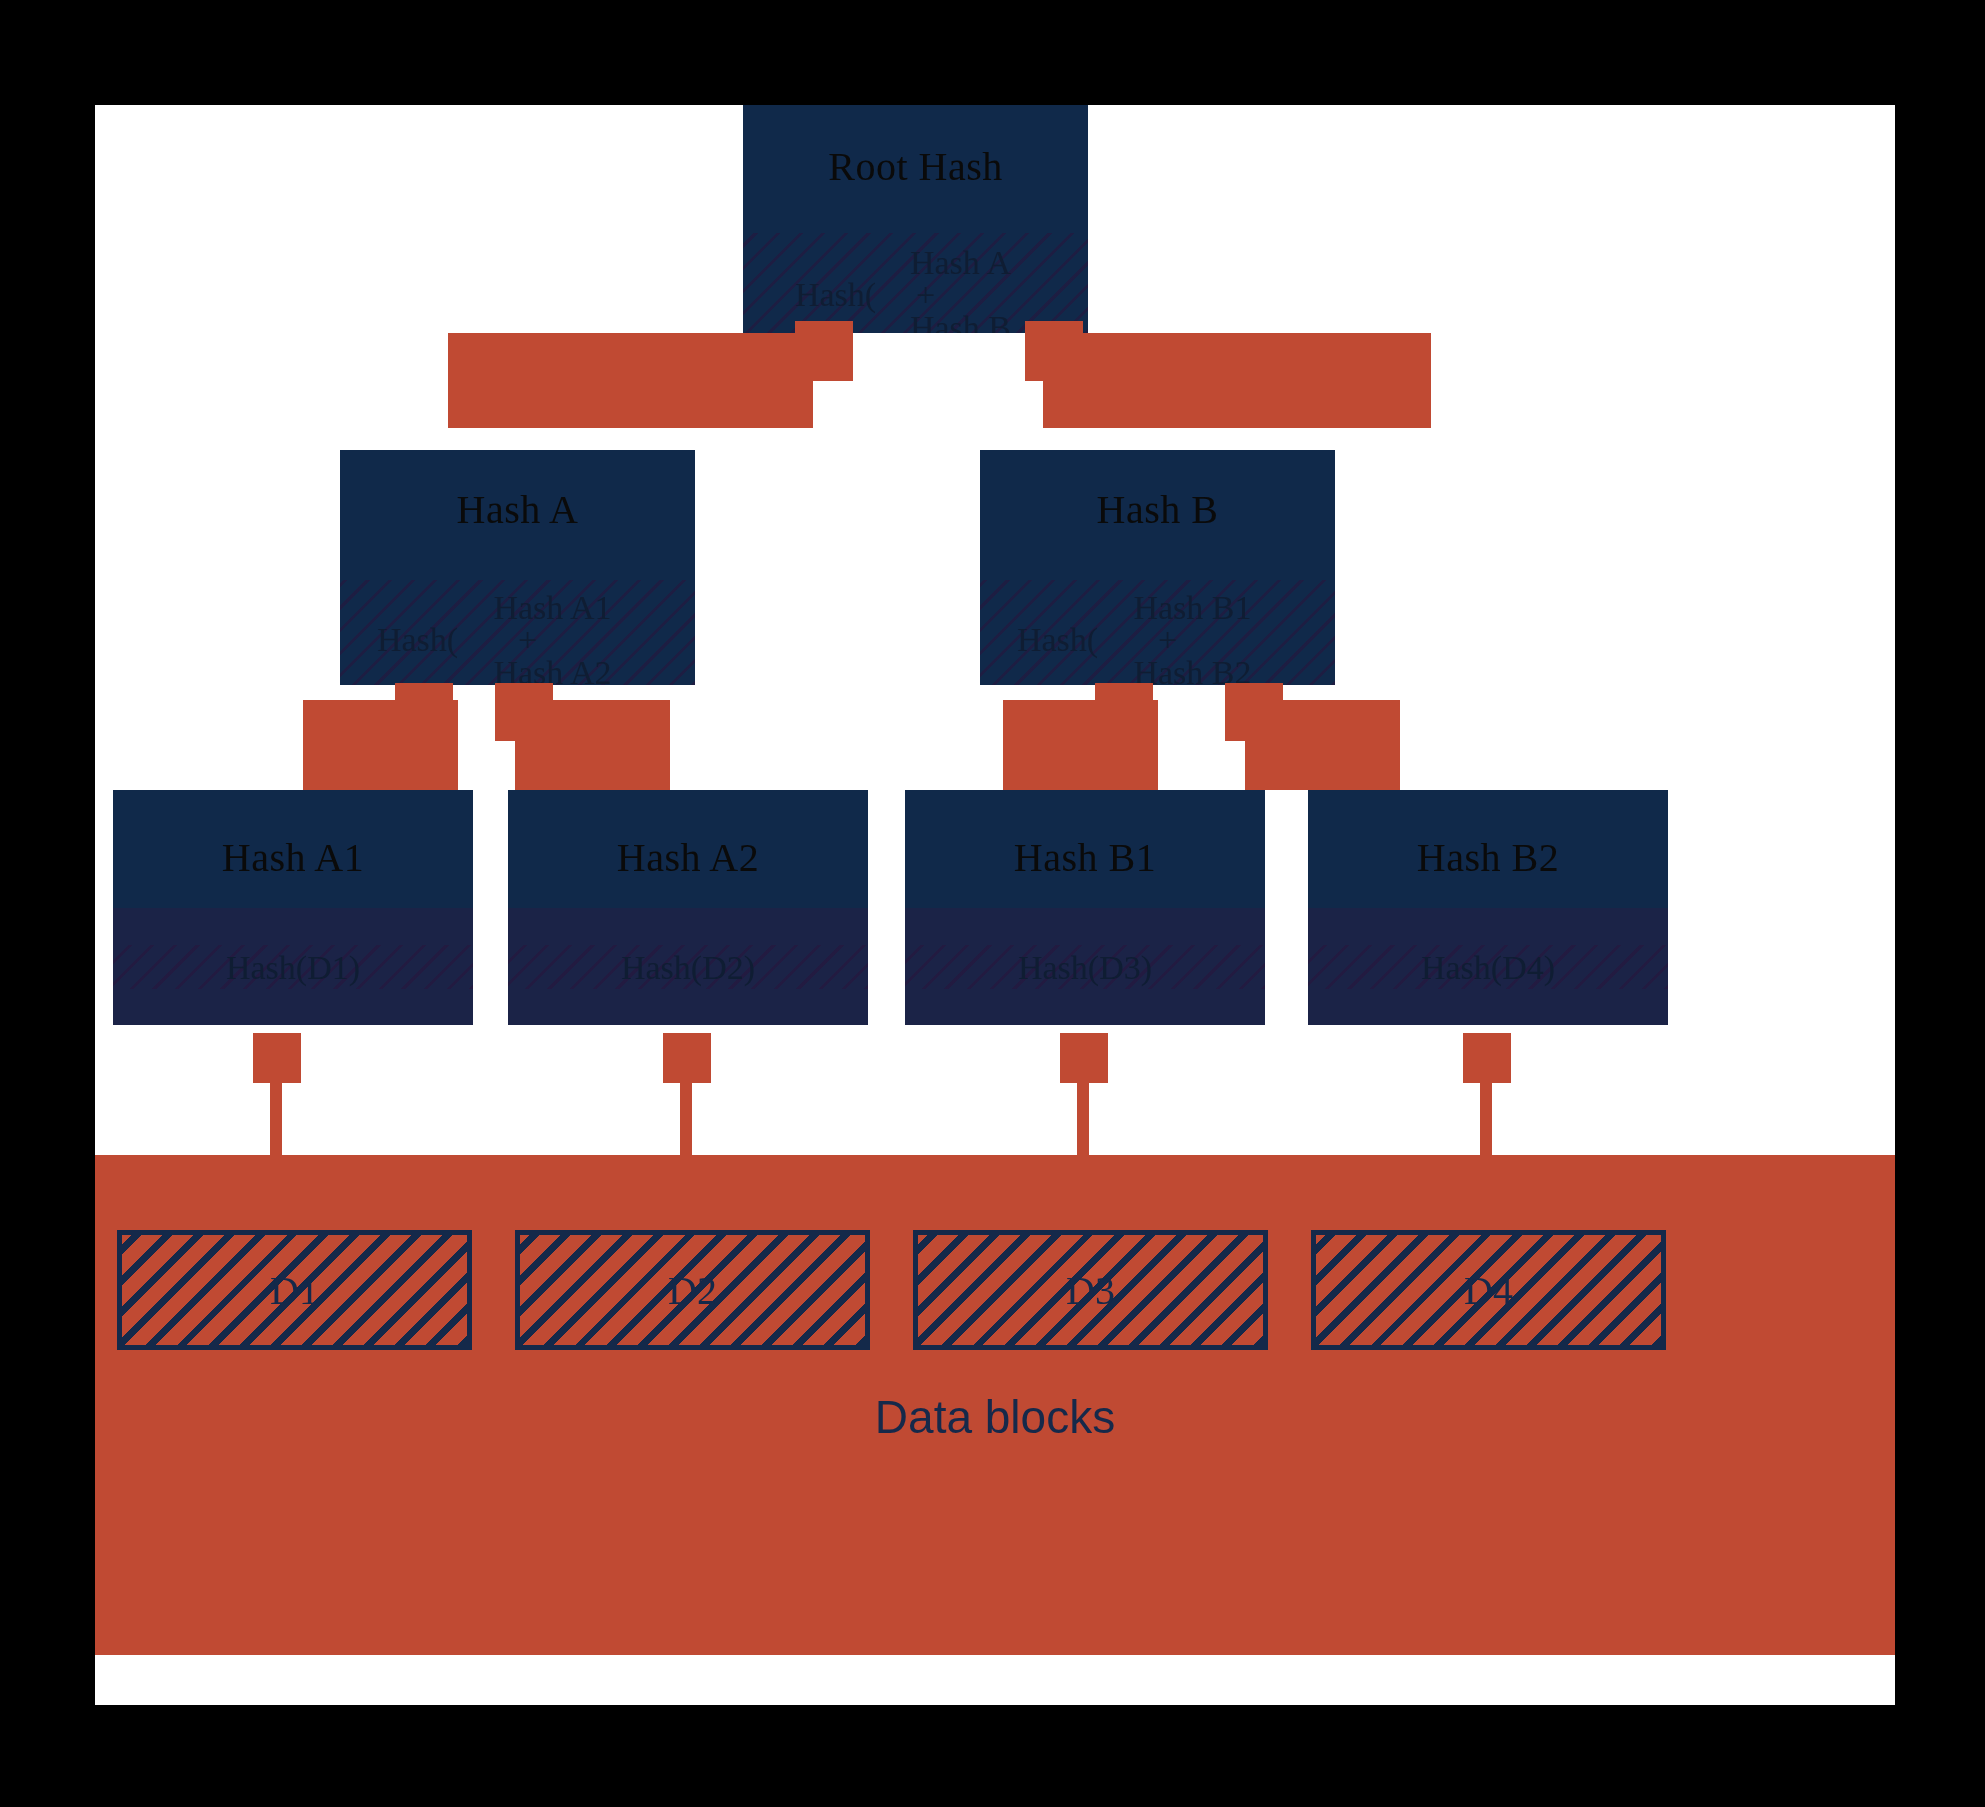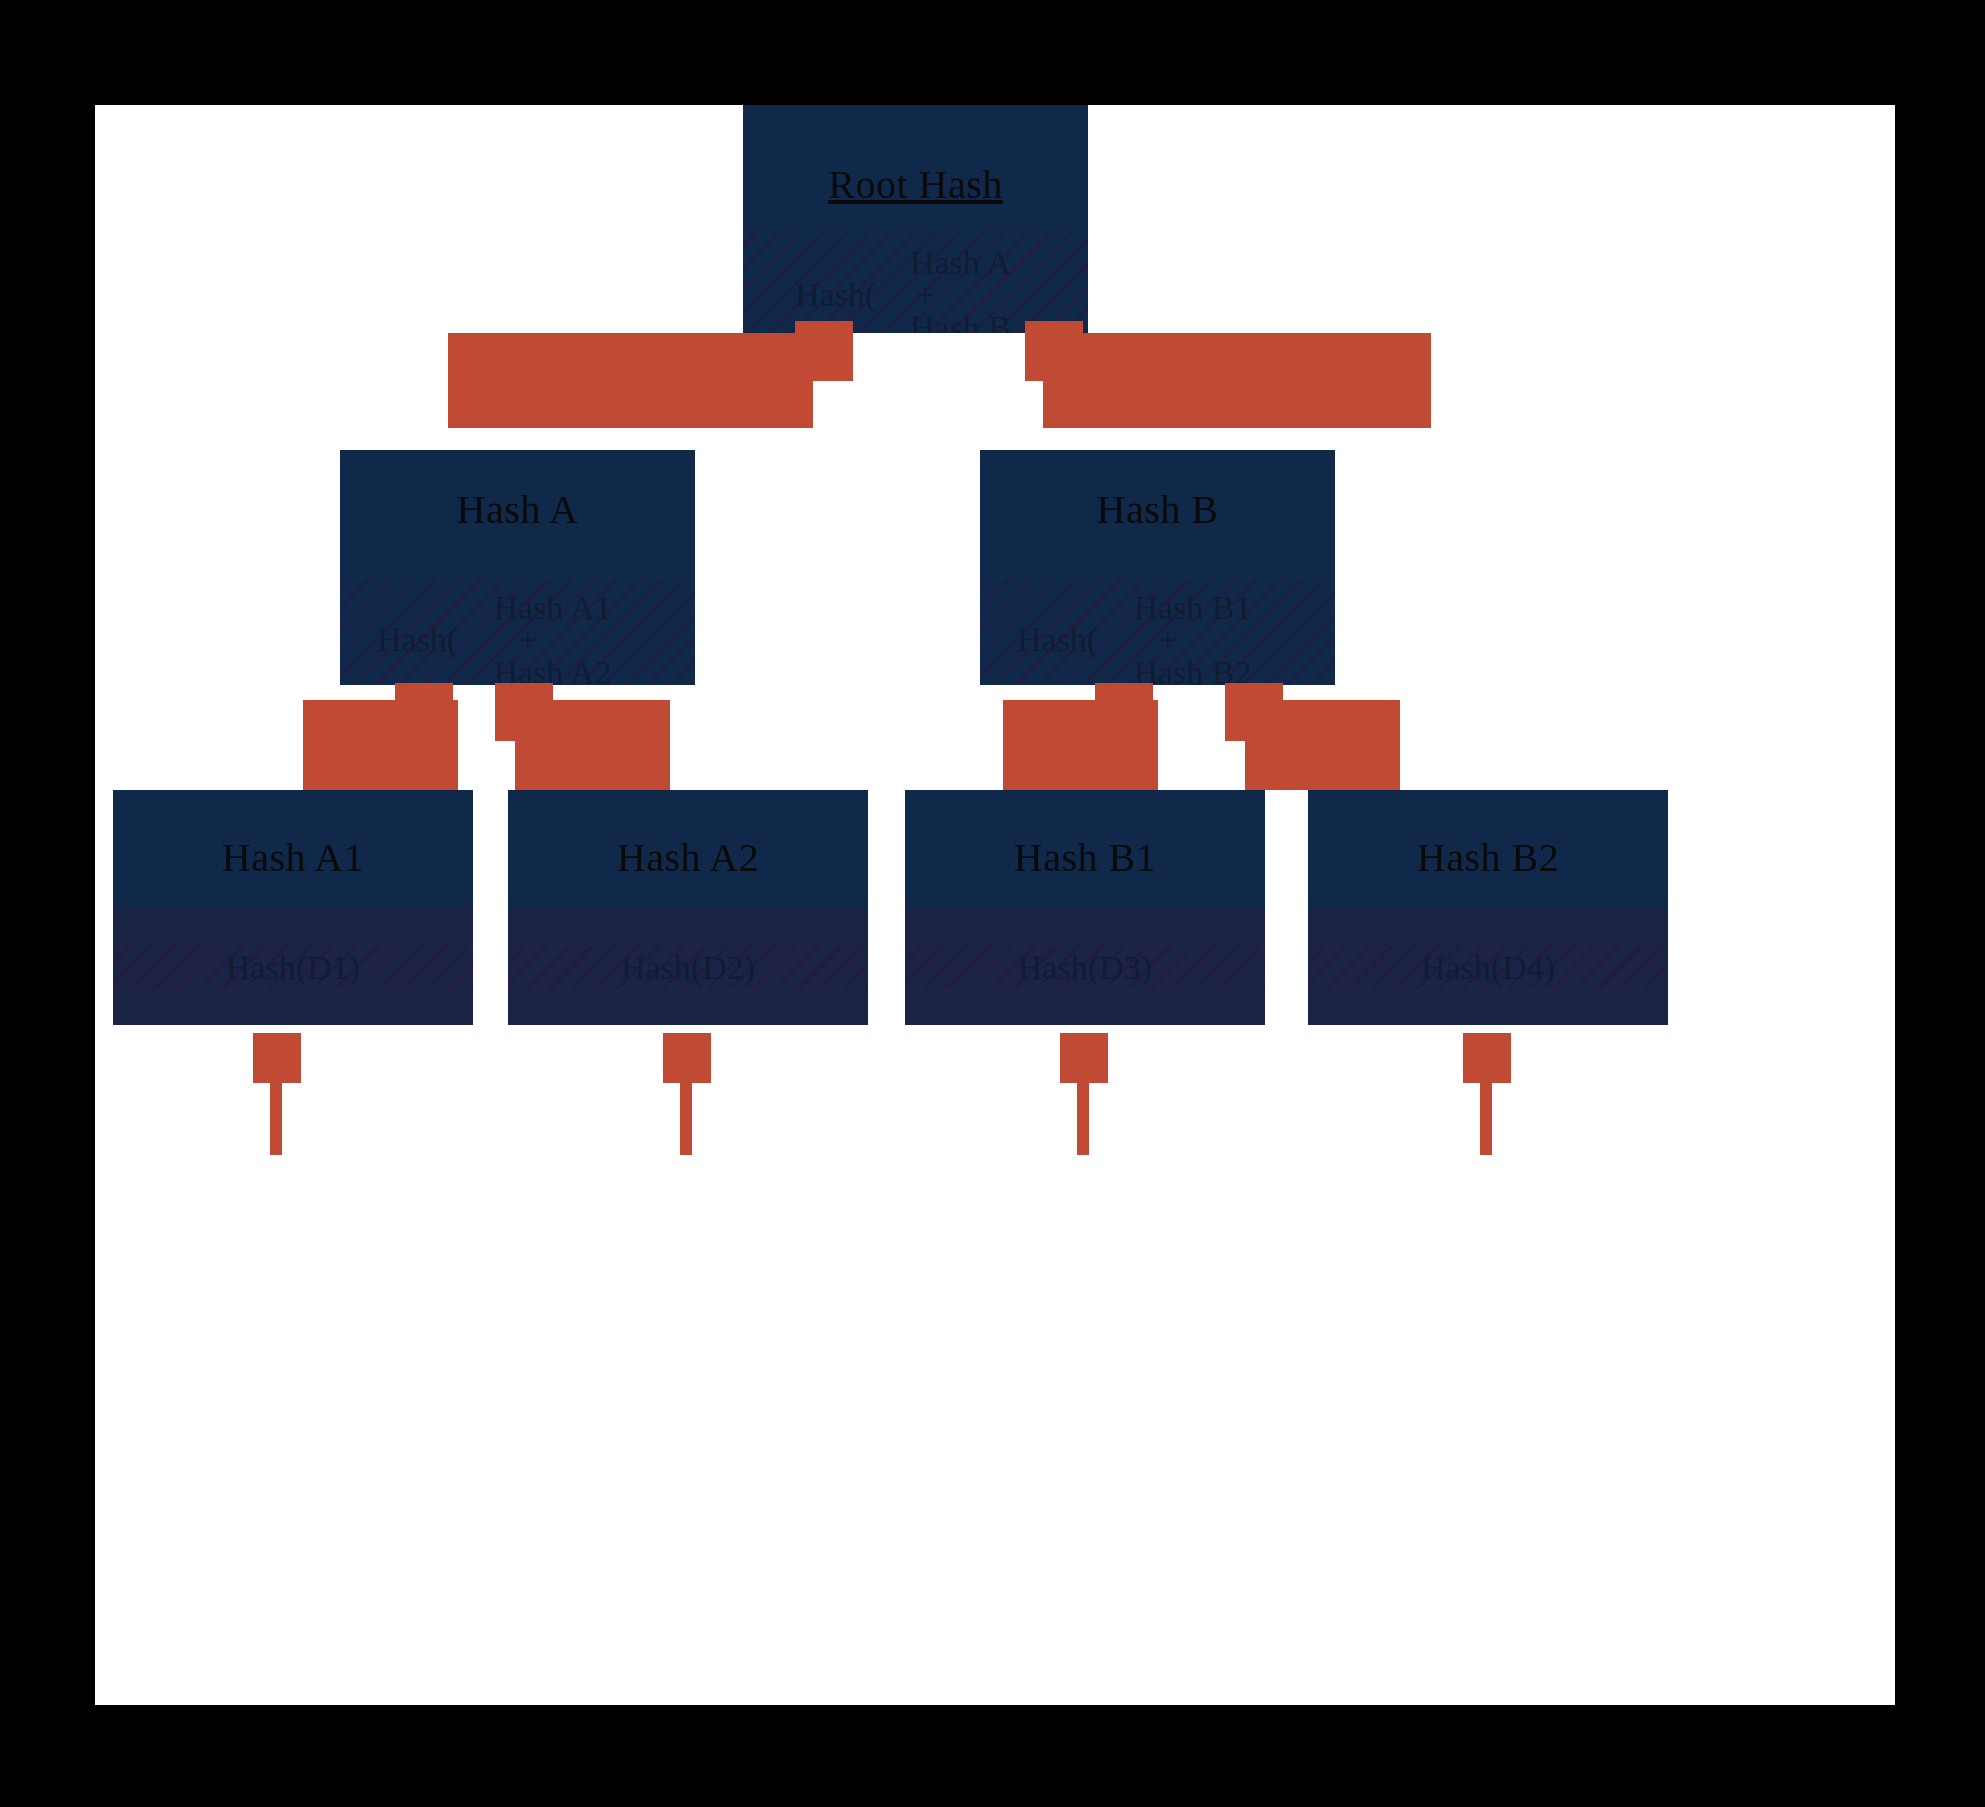--- a/index.html
+++ b/index.html
@@ -67,21 +67,21 @@
     font-family:"Liberation Sans", sans-serif;
   }
 </style>
 </head>
 <body>
 
 <div id="page">
   <div id="canvas">
 
     <div class="node" style="left:648px;top:0px;width:345px;height:228px;">
-      <div class="title" style="margin-top:60px;text-decoration:underline;">Root Hash</div>
+      <div class="title" style="margin-top:42px;">Root Hash</div>
       <div class="hatchband" style="top:128px;height:100px;"></div>
       <div class="formula" style="top:140px;left:45px;">Hash A</div>
       <div class="formula" style="top:172px;left:-80px;">Hash(</div>
       <div class="formula" style="top:172px;left:10px;">+</div>
       <div class="formula" style="top:205px;left:45px;">Hash B</div>
     </div>
 
     <div class="conn" style="left:353px;top:228px;width:365px;height:95px;"></div>
     <div class="conn" style="left:700px;top:216px;width:58px;height:60px;"></div>
     <div class="conn" style="left:948px;top:228px;width:388px;height:95px;"></div>
@@ -148,15 +148,30 @@
 
     <div class="conn" style="left:568px;top:928px;width:48px;height:50px;"></div>
     <div class="conn" style="left:585px;top:978px;width:12px;height:72px;"></div>
 
     <div class="conn" style="left:965px;top:928px;width:48px;height:50px;"></div>
     <div class="conn" style="left:982px;top:978px;width:12px;height:72px;"></div>
 
     <div class="conn" style="left:1368px;top:928px;width:48px;height:50px;"></div>
     <div class="conn" style="left:1385px;top:978px;width:12px;height:72px;"></div>
 
+    <div id="datastrip" style="top:1050px;height:500px;">
+      <div class="dblock" style="left:22px;top:75px;width:355px;height:120px;">
+        <span>D1</span>
+      </div>
+      <div class="dblock" style="left:420px;top:75px;width:355px;height:120px;">
+        <span>D2</span>
+      </div>
+      <div class="dblock" style="left:818px;top:75px;width:355px;height:120px;">
+        <span>D3</span>
+      </div>
+      <div class="dblock" style="left:1216px;top:75px;width:355px;height:120px;">
+        <span>D4</span>
+      </div>
+      <div id="datalabel" style="top:235px;">Data blocks</div>
+    </div>
 
   </div>
 </div>
 
 </body></html>

